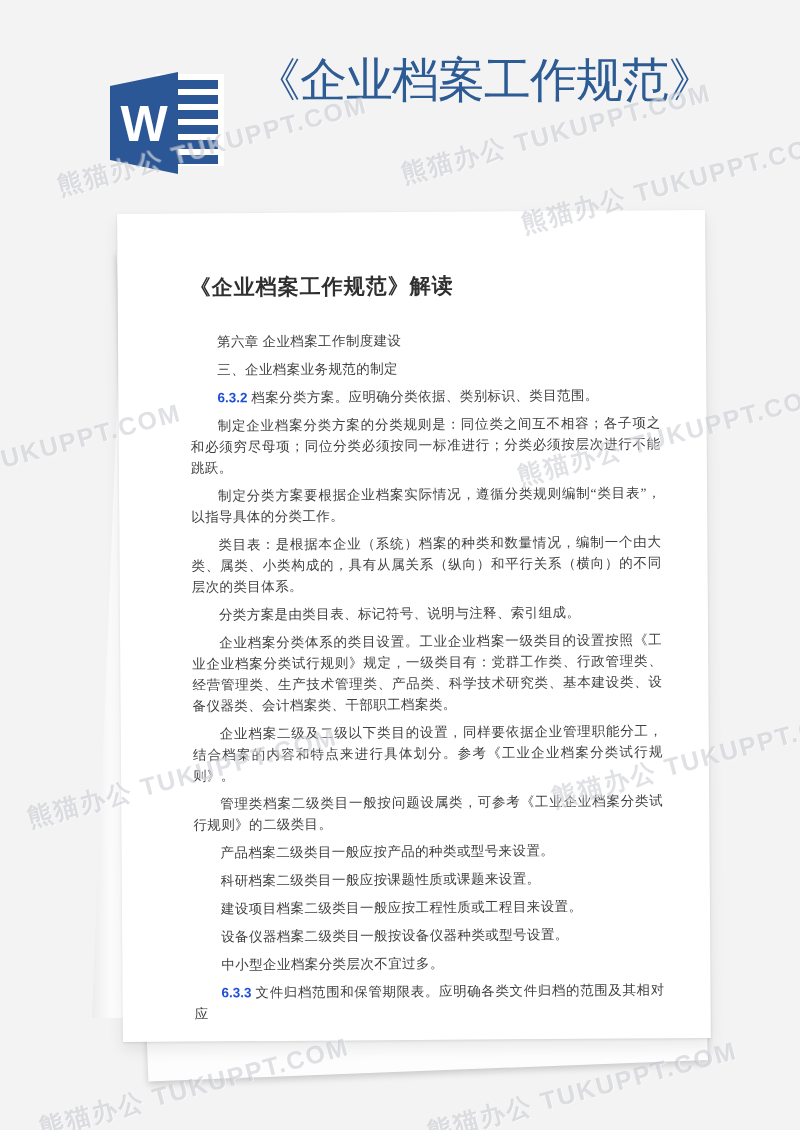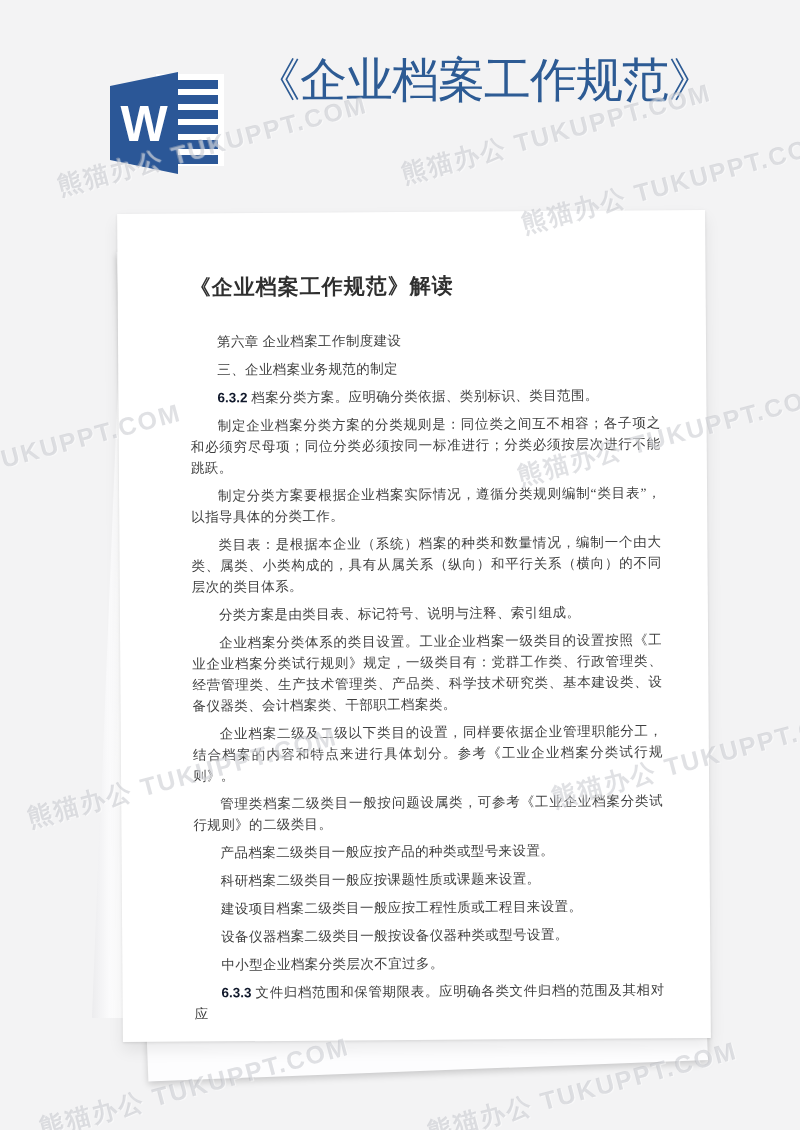--- a/index.html
+++ b/index.html
@@ -24,21 +24,21 @@
                box-shadow:0 3px 7px rgba(0,0,0,0.18);}
   .page-main{position:absolute;left:120px;top:212px;width:588px;height:828px;z-index:3;
              background:#ffffff;transform:rotate(-0.4deg);
              box-shadow:0 1px 3px rgba(0,0,0,0.10),0 8px 16px rgba(0,0,0,0.08);
              padding:60px 46px 0 72px;box-sizing:border-box;overflow:hidden;}
 
   .doc-title{font-family:"Liberation Serif","DejaVu Serif",serif;font-weight:700;
              font-size:21px;line-height:28px;color:#2f2f2f;letter-spacing:1px;margin:0 0 30px 0;}
   .para{font-family:"Liberation Serif","DejaVu Serif",serif;font-size:13.5px;line-height:21px;
         color:#3f3f3f;margin:0 0 7px 0;text-indent:2em;text-align:justify;letter-spacing:0.4px;}
-  .pnum{font-family:"Liberation Sans",sans-serif;font-weight:700;color:#0f172a;letter-spacing:0;}
+  .pnum{font-family:"Liberation Sans",sans-serif;font-weight:700;color:#1d4ed8;letter-spacing:0;}
 
   
   .wm{position:absolute;z-index:9;pointer-events:none;white-space:nowrap;
       font-family:"Liberation Sans",sans-serif;font-weight:700;font-size:25px;letter-spacing:2px;
       color:rgba(174,176,183,0.38);text-shadow:1px 1px 1px rgba(255,255,255,0.55);
       transform:rotate(-15deg);transform-origin:left center;}
   .wm-1{left:58px;top:170px;}
   .wm-2{left:402px;top:158px;}
   .wm-3{left:522px;top:208px;}
   .wm-4{left:-128px;top:478px;}

